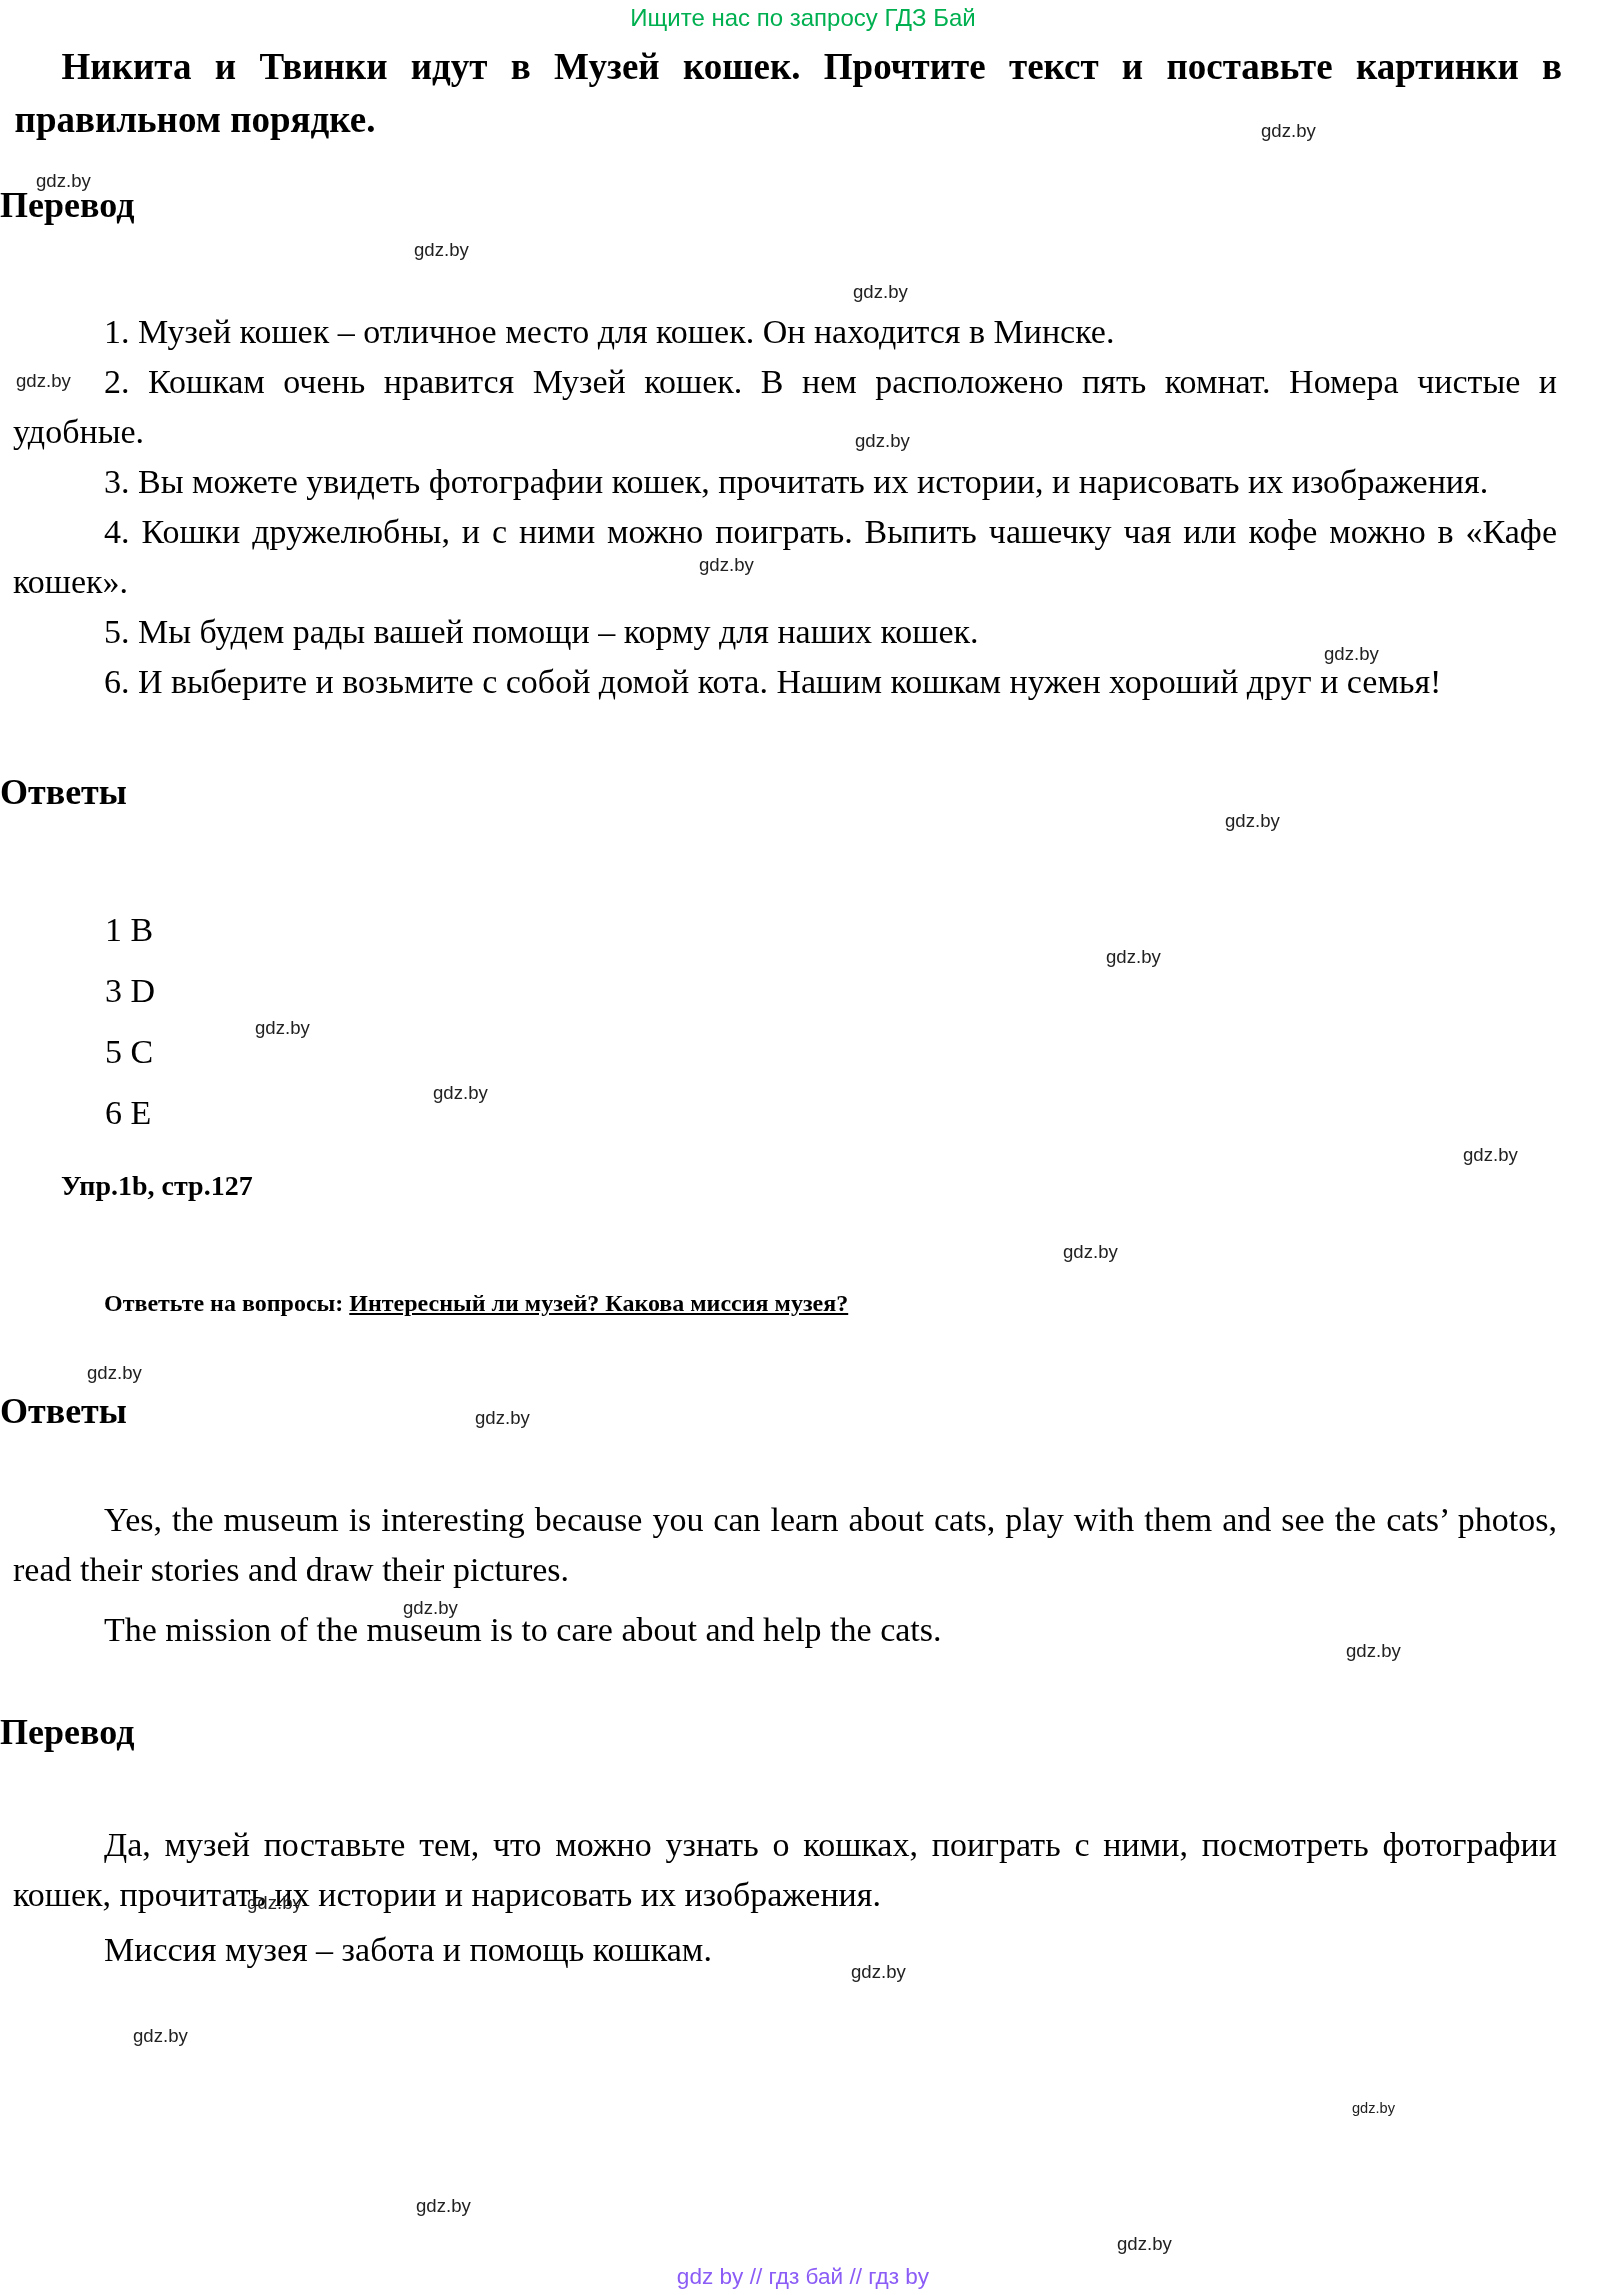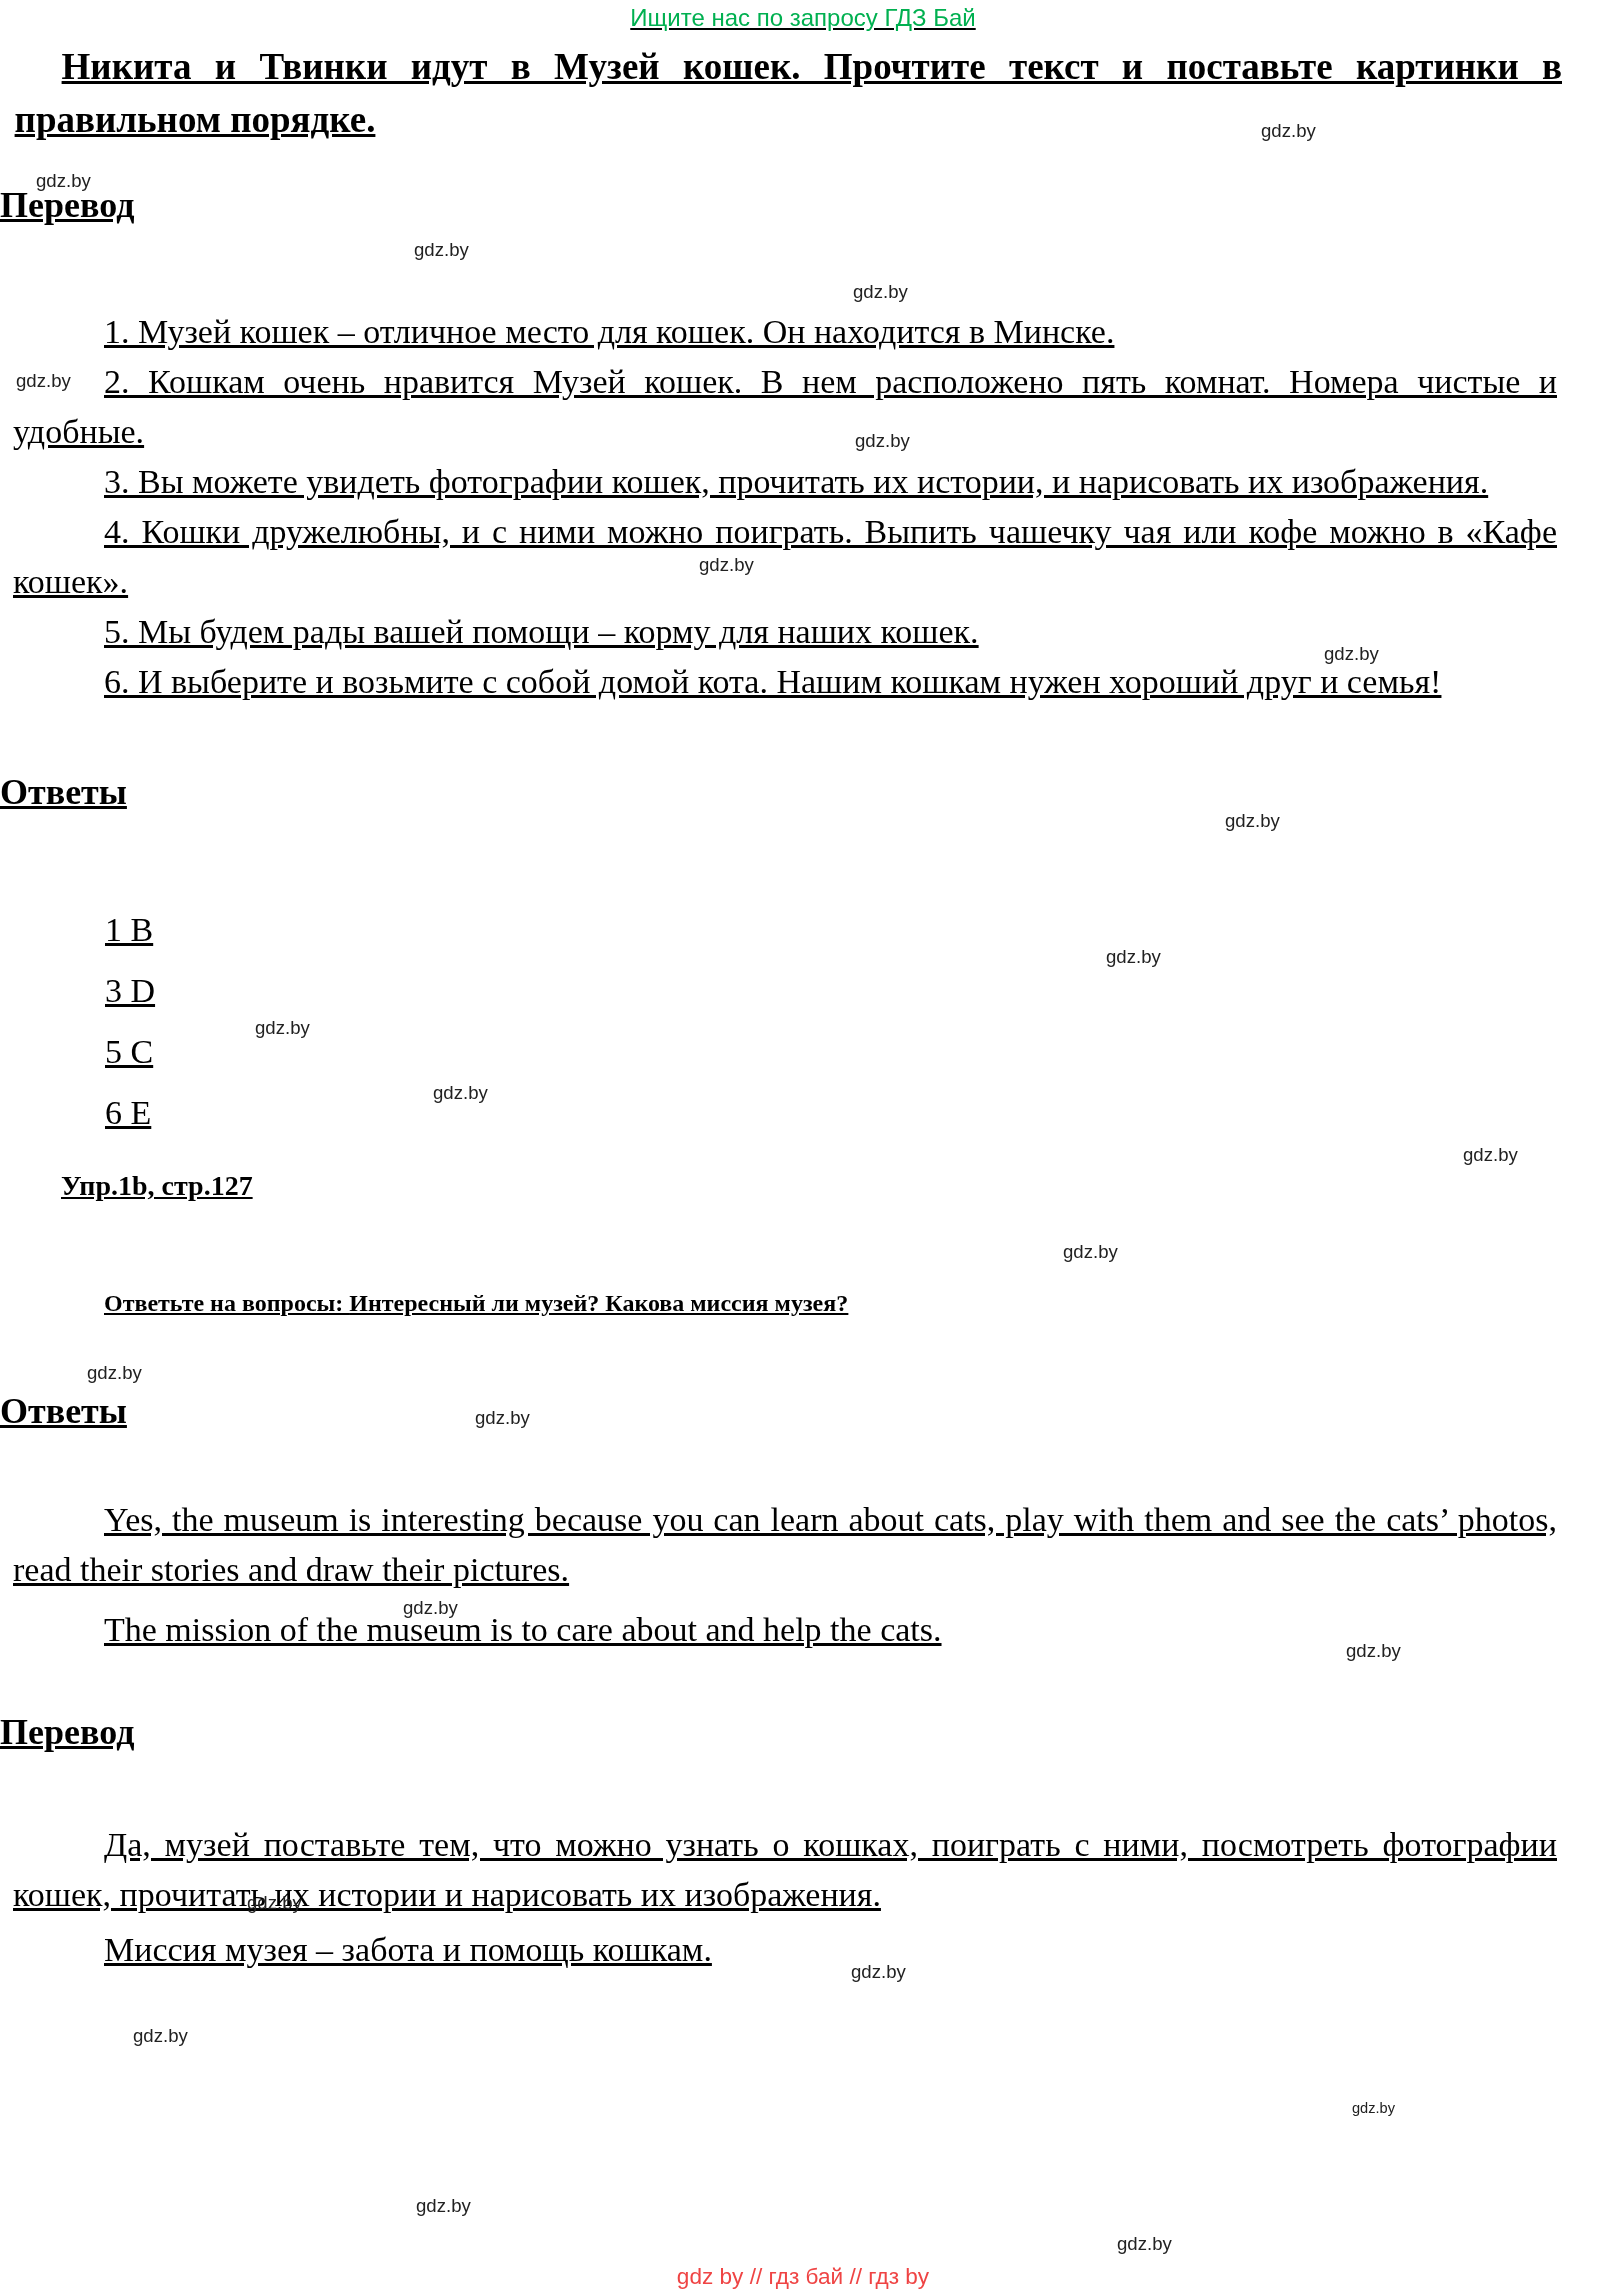--- a/index.html
+++ b/index.html
@@ -5,21 +5,20 @@
   * { margin: 0; padding: 0; box-sizing: border-box; }
   html, body { background: #ffffff; }
   .page {
     position: relative;
     width: 1606px;
     height: 2295px;
     background: #ffffff;
     font-family: "Liberation Serif", serif;
     color: #000000;
     overflow: hidden;
-    text-decoration: underline;
   }
   .top-note {
     padding-top: 3.2px;
     text-align: center;
     font-family: "Liberation Sans", sans-serif;
     font-size: 24px;
     line-height: 29px;
     color: #00b050;
   }
   .title {
@@ -70,21 +69,21 @@
   .en-p1 { margin-top: 61px; }
   .en-p2 { margin-top: 9.7px; }
   .ru-p1 { margin-top: 65px; }
   .ru-p2 { margin-top: 4.9px; }
   .footer-note {
     position: absolute;
     left: 0; right: 0; bottom: 4.9px;
     text-align: center;
     font-family: "Liberation Sans", sans-serif;
     font-size: 22.6px;
-    color: #ef4444;
+    color: #8b5cf6;
   }
   .wm {
     position: absolute;
     font-family: "Liberation Sans", sans-serif;
     font-size: 18.6px;
     line-height: 21px;
     color: #222222;
     white-space: nowrap;
   }
 </style>

